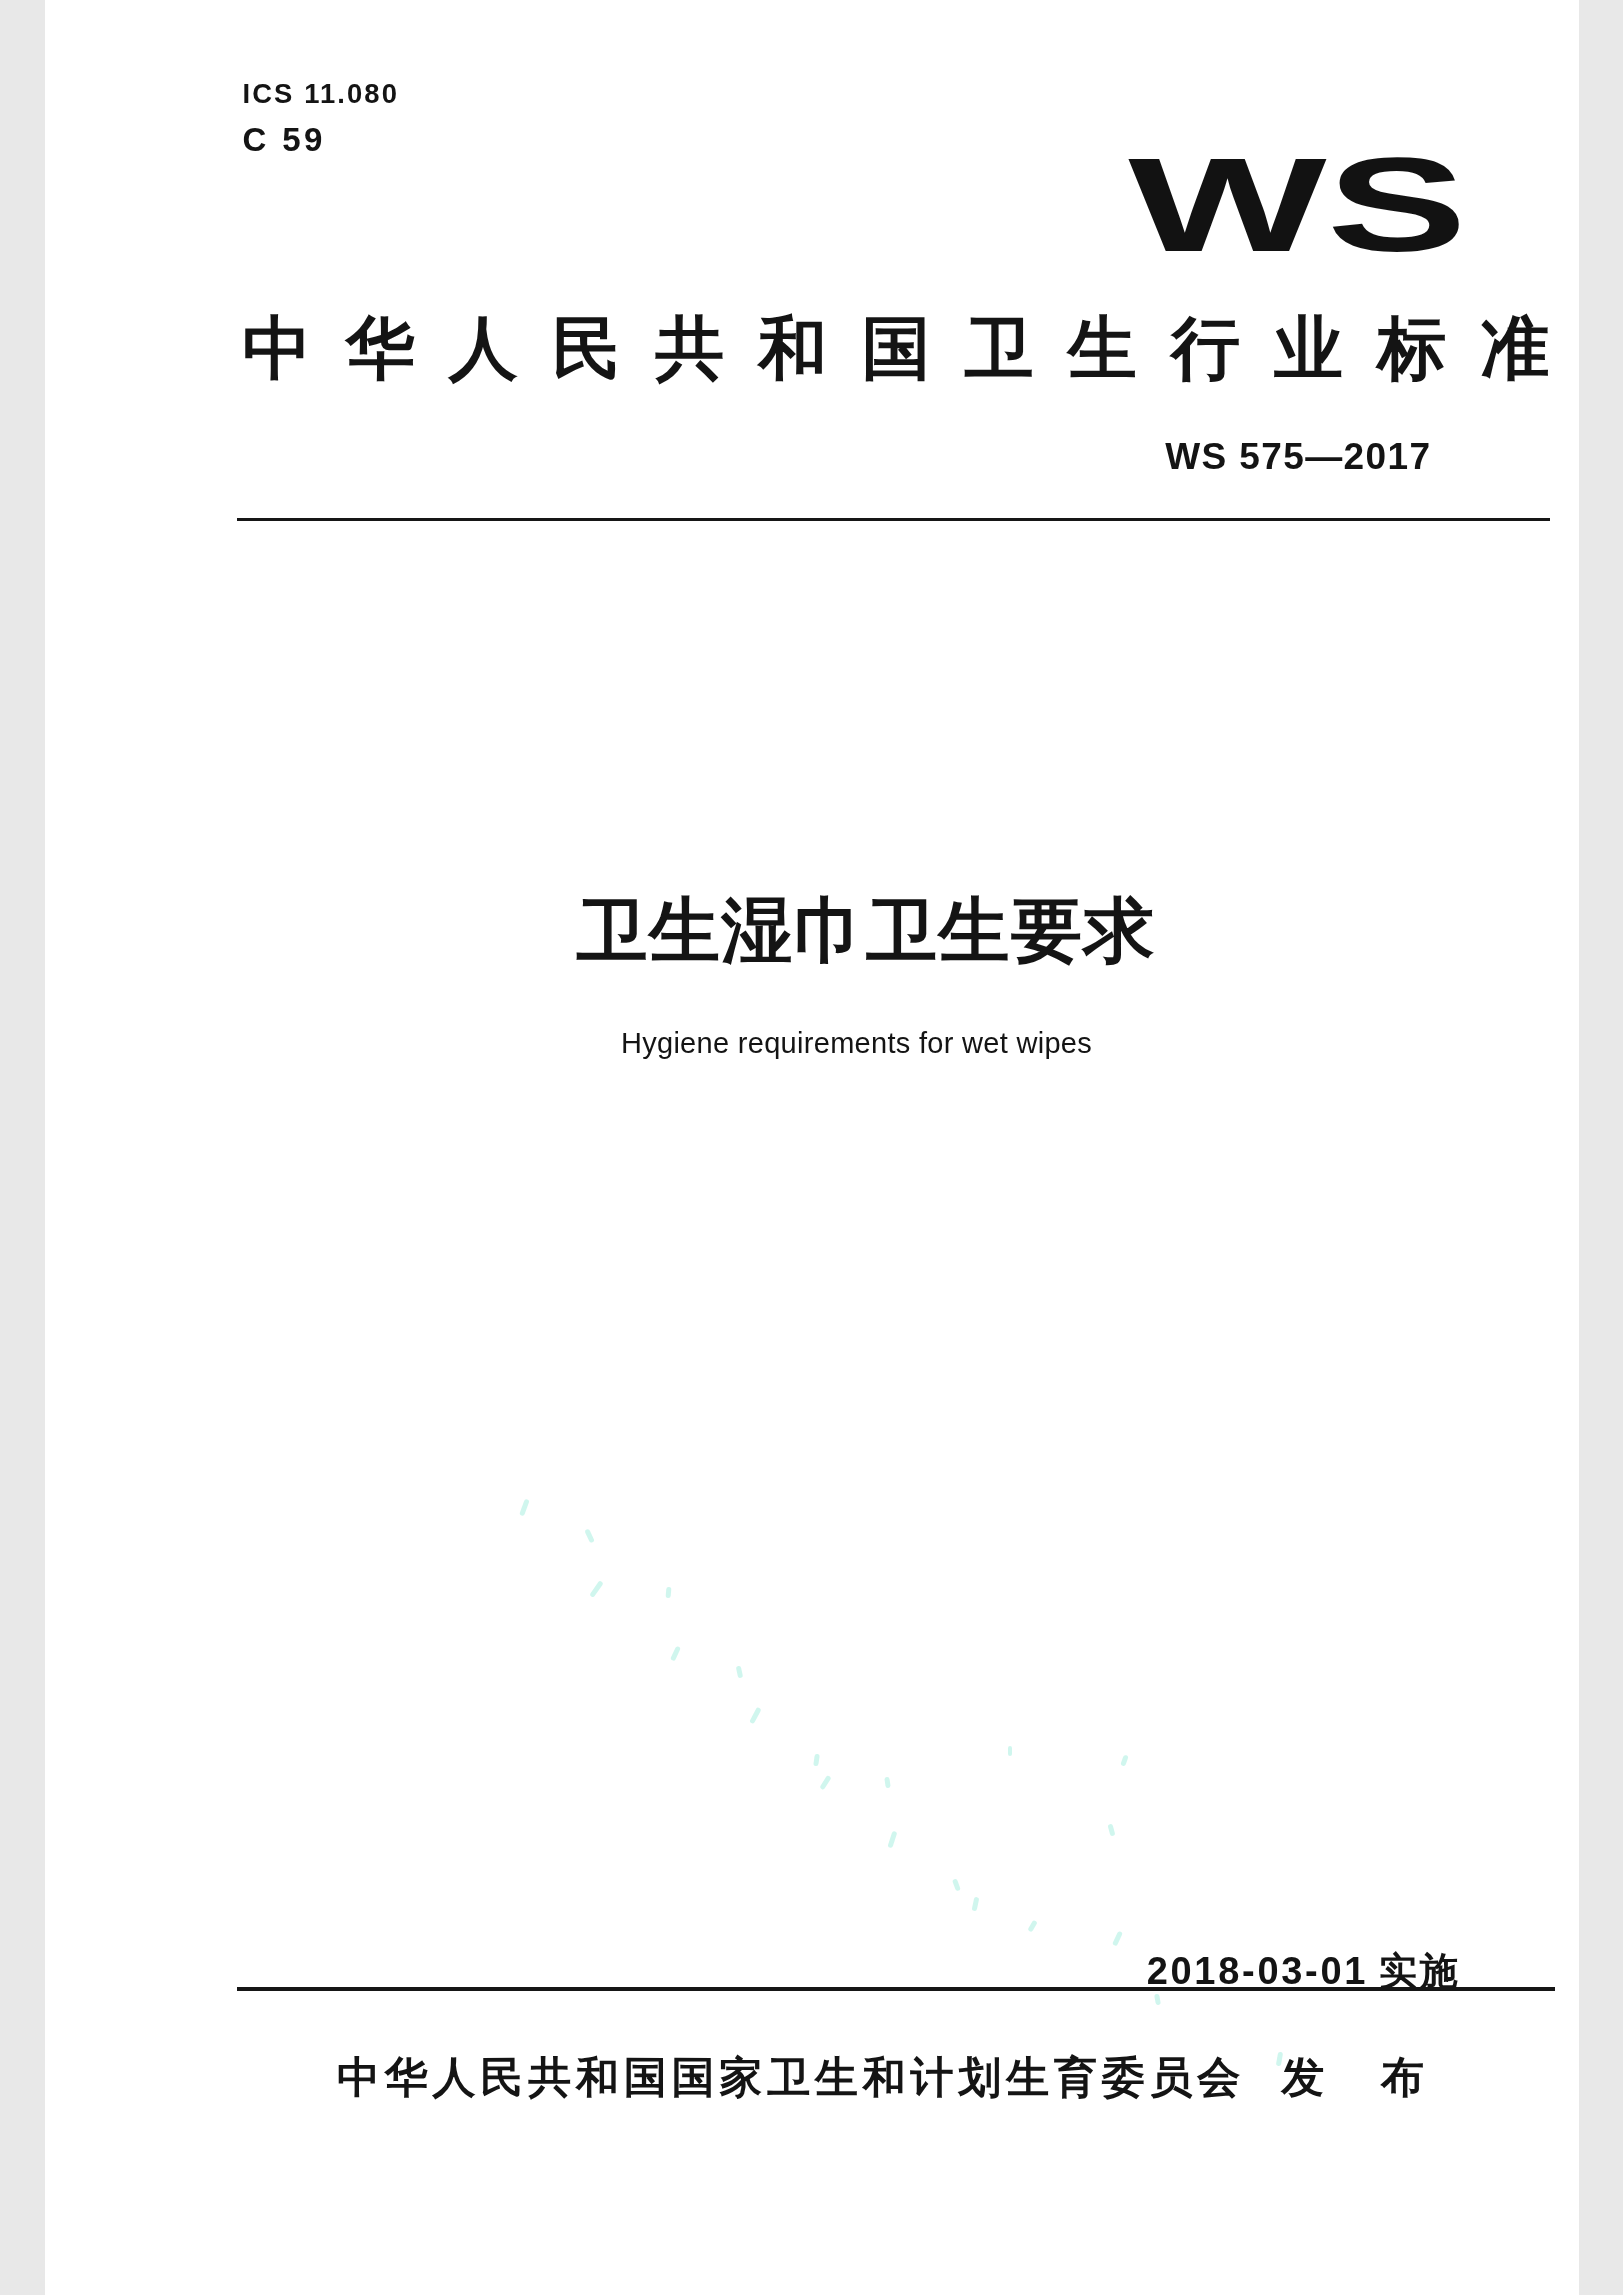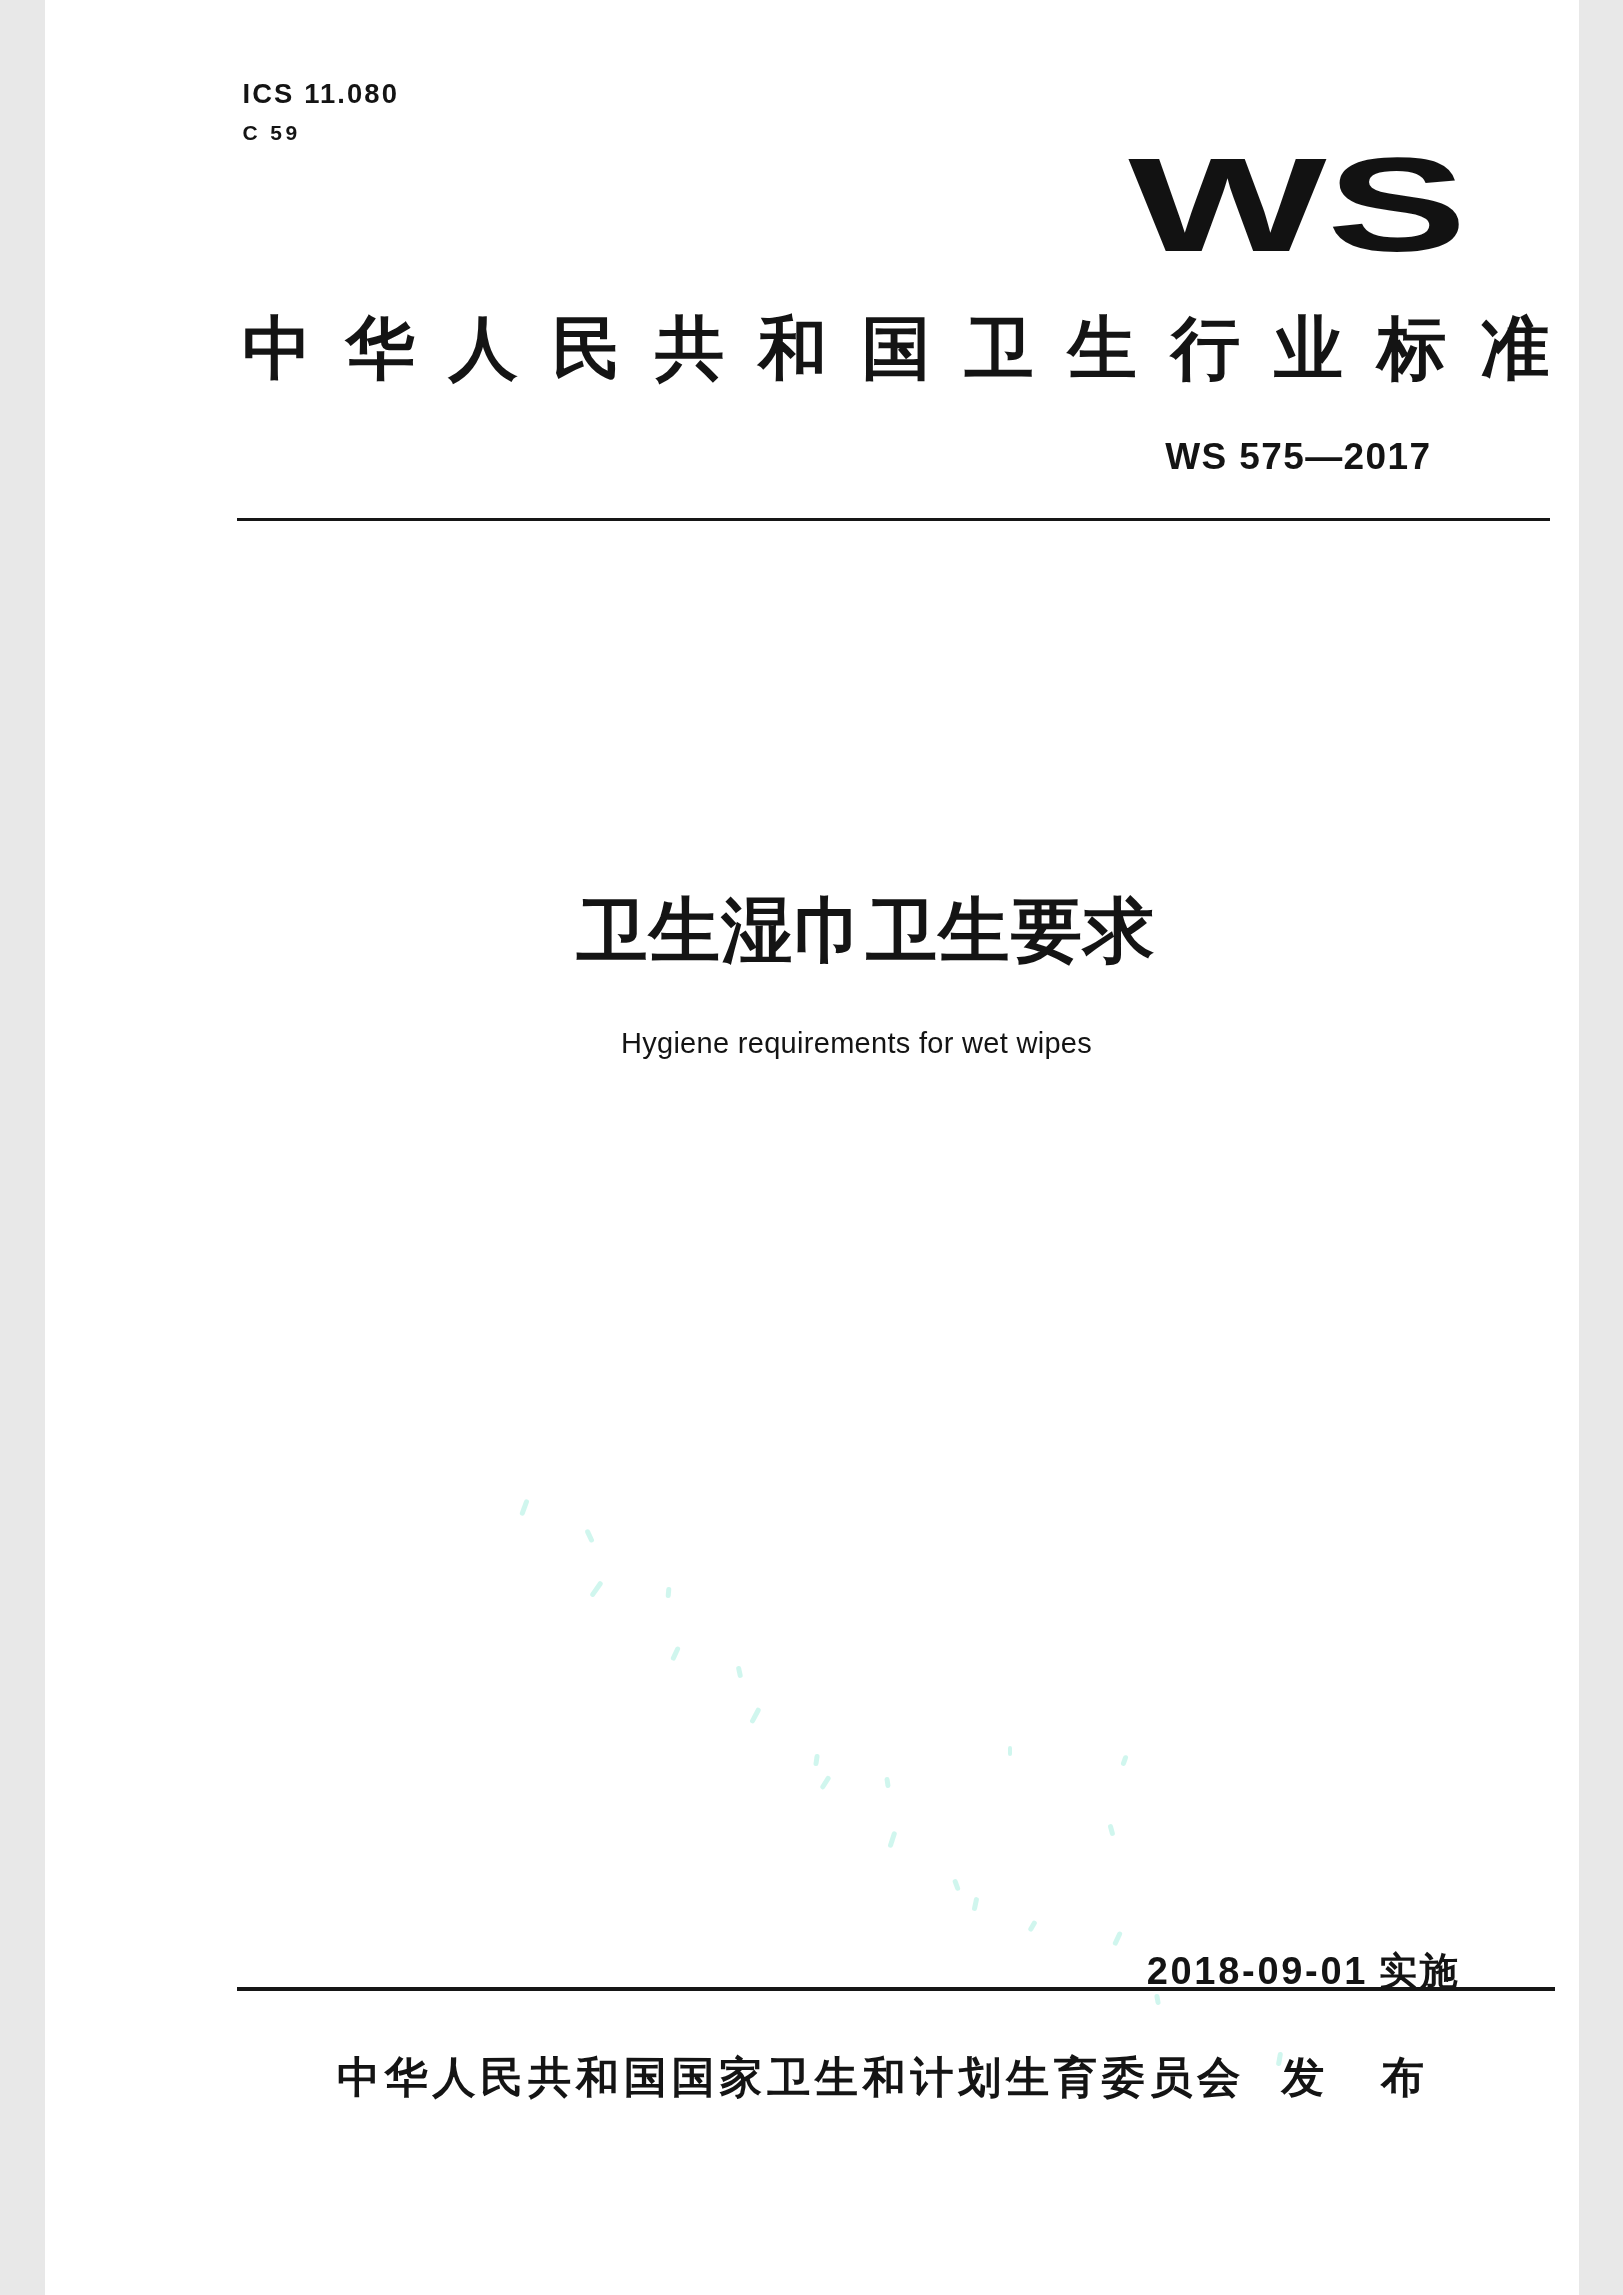--- a/index.html
+++ b/index.html
@@ -14,21 +14,21 @@
   }
   .abs { position:absolute; }
 
   .ics-code {
     left:198px; top:78px;
     font-size:27.4px; font-weight:600; letter-spacing:2.1px;
     white-space:pre;
   }
   .class-code {
     left:198px; top:121px;
-    font-size:21px; font-weight:600; letter-spacing:3.4px;
+    font-size:33px; font-weight:600; letter-spacing:3.4px;
     white-space:pre;
     text-align:right;
   }
 
   .ws-logo { left:1082px; top:143px; width:344px; height:118px; }
   .ws-logo text { fill:#121212; font-family:"Liberation Sans","DejaVu Sans",sans-serif; }
 
   .standard-type {
     left:198px; top:309px; width:1307px;
     font-size:69px; font-weight:700; line-height:1.15;
@@ -132,21 +132,21 @@
       <div class="speck" style="left: 1077px; top: 1755px; height: 11px; transform: rotate(20deg); background: rgb(169, 238, 224);"></div>
       <div class="speck" style="left: 1064px; top: 1824px; height: 12.4px; transform: rotate(-15deg); background: rgb(169, 238, 224);"></div>
       <div class="speck" style="left: 1070px; top: 1931px; height: 15px; transform: rotate(25deg); background: rgb(169, 238, 224);"></div>
       <div class="speck" style="left: 985px; top: 1920px; height: 12.4px; transform: rotate(30deg); background: rgb(169, 238, 224);"></div>
       <div class="speck" style="left: 1110px; top: 1994px; height: 11px; transform: rotate(-10deg); background: rgb(169, 238, 224);"></div>
       <div class="speck" style="left: 1232px; top: 2052px; height: 13.7px; transform: rotate(10deg); background: rgb(169, 238, 224);"></div>
     </div>
 
 
   <div class="abs date-impl date-line">
-    <span class="date-value">2018-09-01</span><span class="date-label">实施</span>
+    <span class="date-value">2018-03-01</span><span class="date-label">实施</span>
   </div>
 
   <div class="abs rule rule-footer"></div>
 
   <div class="abs issuer-row">
     <span class="issuer-name">中华人民共和国国家卫生和计划生育委员会</span>
     <span class="issuer-action">发　布</span>
   </div>
 
 </div>

